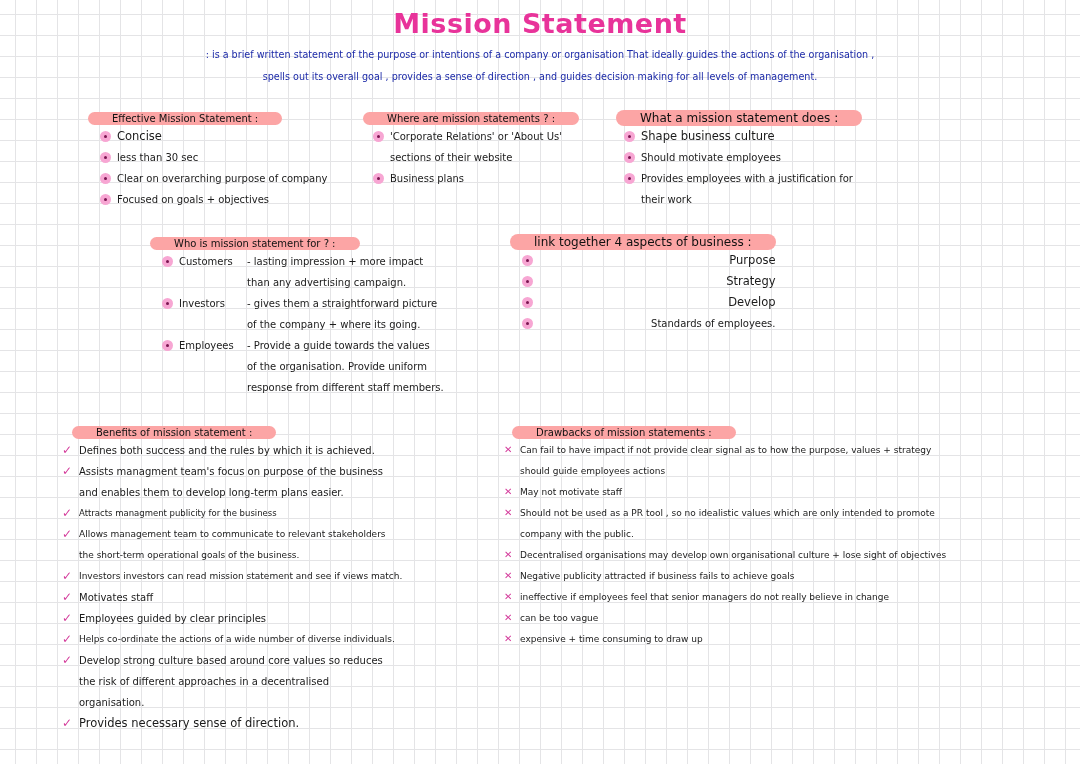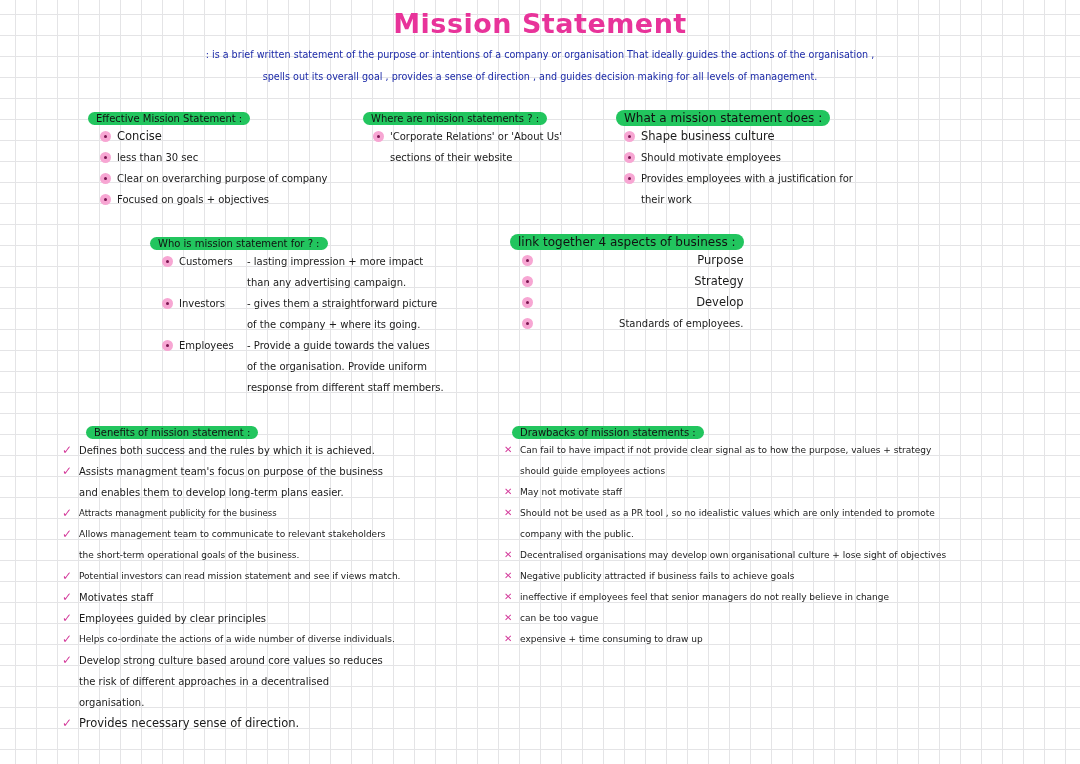--- a/index.html
+++ b/index.html
@@ -17,22 +17,22 @@
   .abs { position: absolute; }
   .title {
     left: 0; width: 1080px; top: 8px; text-align: center;
     font-size: 27px; font-weight: bold; color: #e8339a; letter-spacing: 0.5px;
   }
   .definition {
     left: 160px; width: 760px; top: 44px; text-align: center;
     font-size: 9.6px; line-height: 22px; color: #1c2aa8;
   }
   .pill {
-    display: inline-block; background: #22c55e; border-radius: 9px;
-    padding: 1px 8px; font-size: 10px; color: #111; white-space: nowrap;
+    display: inline-block; background: #fca5a5; border-radius: 9px;
+    padding: 1px 24px; font-size: 10px; color: #111; white-space: nowrap;
   }
   .pill.big { font-size: 12px; }
   ul.dot, ul.tick, ul.cross { list-style: none; margin: 0; padding: 0; }
   .item { position: relative; font-size: 10px; line-height: 21px; white-space: nowrap; }
   .item.big { font-size: 11.5px; }
   .bullet {
     position: absolute; left: -17px; top: 5px; width: 11px; height: 11px;
     border-radius: 50%; background: #f7a6d3;
   }
   .bullet::after {
@@ -63,20 +63,21 @@
     <li class="item"><span class="bullet"></span><span>less than 30 sec</span></li>
     <li class="item"><span class="bullet"></span><span>Clear on overarching purpose of company</span></li>
     <li class="item"><span class="bullet"></span><span>Focused on goals + objectives</span></li>
   </ul>
 </section>
 
 <section class="abs" style="left:363px; top:107px;">
   <div class="pill">Where are mission statements ? :</div>
   <ul class="dot" style="margin-left:27px;">
     <li class="item"><span class="bullet"></span><span>'Corporate Relations' or 'About Us'</span><span class="cont">sections of their website</span></li>
+    <li class="item"><span class="bullet"></span><span>Business plans</span></li>
   </ul>
 </section>
 
 <section class="abs" style="left:616px; top:107px;">
   <div class="pill big">What a mission statement does :</div>
   <ul class="dot" style="margin-left:25px;">
     <li class="item big"><span class="bullet"></span><span>Shape business culture</span></li>
     <li class="item"><span class="bullet"></span><span>Should motivate employees</span></li>
     <li class="item"><span class="bullet"></span><span>Provides employees with a justification for</span><span class="cont">their work</span></li>
   </ul>
@@ -123,35 +124,35 @@
   <div class="pill big">link together 4 aspects of business :</div>
   <ul class="dot" style="margin-left:29px;">
     <li class="item big"><span class="bullet"></span><span>Purpose</span></li>
     <li class="item big"><span class="bullet"></span><span>Strategy</span></li>
     <li class="item big"><span class="bullet"></span><span>Develop</span></li>
     <li class="item"><span class="bullet"></span><span>Standards of employees.</span></li>
   </ul>
 </section>
 
 <section class="abs" style="left:62px; top:421px;">
-  <div class="pill" style="margin-left:24px;">Benefits of mission statement :</div>
+  <div class="pill" style="margin-left:10px;">Benefits of mission statement :</div>
   <ul class="tick" style="margin-left:17px;">
     <li class="item"><span class="tick-mark">✓</span><span>Defines both success and the rules by which it is achieved.</span></li>
     <li class="item">
         <span class="tick-mark">✓</span>
         <span class="cont">Assists managment team's focus on purpose of the business</span>
         <span class="cont">and enables them to develop long-term plans easier.</span>
       </li>
     <li class="item" style="font-size:8.5px;"><span class="tick-mark">✓</span><span>Attracts managment publicity for the business</span></li>
     <li class="item" style="font-size:9px;">
         <span class="tick-mark">✓</span>
         <span class="cont">Allows management team to communicate to relevant stakeholders</span>
         <span class="cont">the short-term operational goals of the business.</span>
       </li>
-    <li class="item" style="font-size:9px;"><span class="tick-mark">✓</span><span>Potential investors can read mission statement and see if views match.</span></li>
+    <li class="item" style="font-size:9px;"><span class="tick-mark">✓</span><span>Investors investors can read mission statement and see if views match.</span></li>
     <li class="item"><span class="tick-mark">✓</span><span>Motivates staff</span></li>
     <li class="item"><span class="tick-mark">✓</span><span>Employees guided by clear principles</span></li>
     <li class="item" style="font-size:9px;"><span class="tick-mark">✓</span><span>Helps co-ordinate the actions of a wide number of diverse individuals.</span></li>
     <li class="item">
         <span class="tick-mark">✓</span>
         <span class="cont">Develop strong culture based around core values so reduces</span>
         <span class="cont">the risk of different approaches in a decentralised</span>
         <span class="cont">organisation.</span>
       </li>
     <li class="item big"><span class="tick-mark">✓</span><span>Provides necessary sense of direction.</span></li>

